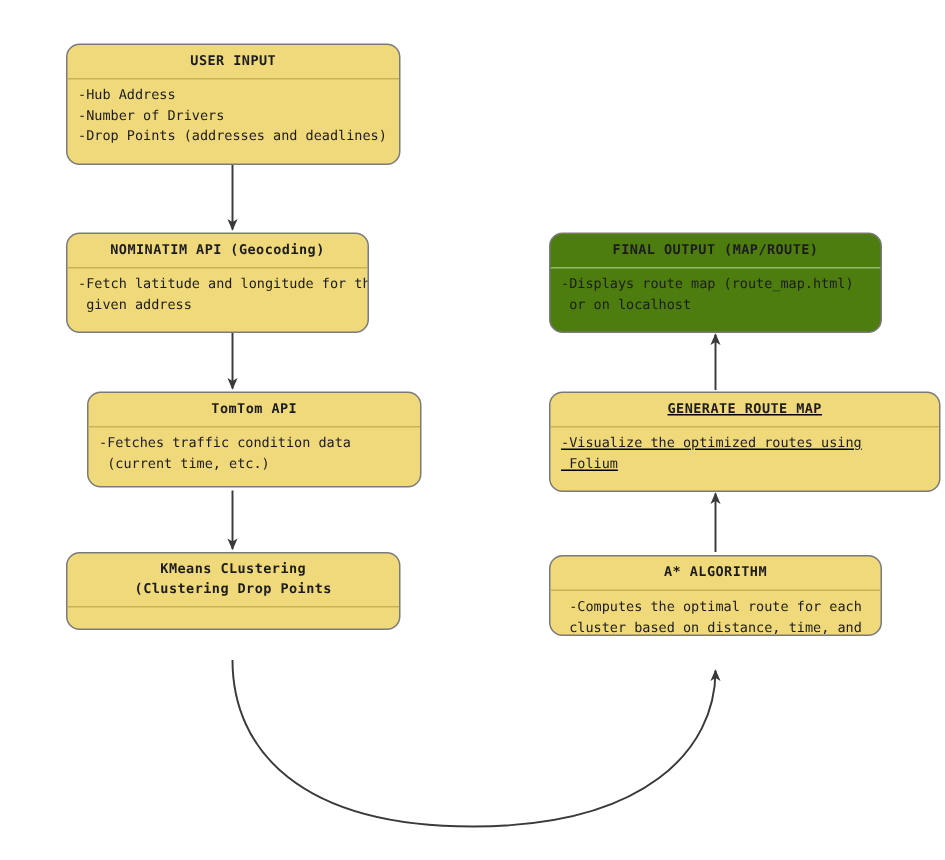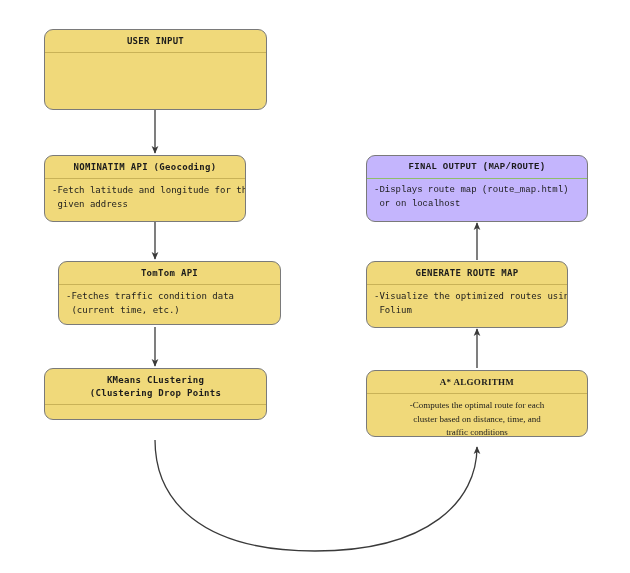--- a/index.html
+++ b/index.html
@@ -29,21 +29,21 @@
     pointer-events: none;
   }
   .node {
     position: absolute;
     box-sizing: border-box;
     border: 1px solid #7a7a7a;
     border-radius: 9px;
     overflow: hidden;
     background: #f0d97a;
   }
-  .node.green { background: #c4b5fd; font-family: Liberation Mono, monospace; }
+  .node.green { background: #4d7c0f; }
   .node-title {
     text-align: center;
     font-weight: bold;
     font-size: 9px;
     line-height: 13px;
     letter-spacing: 0.3px;
     color: #1c1c1c;
     padding: 5px 4px 4px 4px;
     border-bottom: 1px solid #c9b257;
   }
@@ -86,47 +86,50 @@
     <g>
       <line x1="477" y1="368" x2="477" y2="329" stroke="#3a3a3a" stroke-width="1.3" marker-end="url(#arrowhead)"></line>
     </g>
     <g>
       <line x1="477" y1="260" x2="477" y2="223" stroke="#3a3a3a" stroke-width="1.3" marker-end="url(#arrowhead)"></line>
     </g>
   </svg>
 
   <div class="node" style="left:44px; top:29px; width:223px; height:81px;">
     <div class="node-title">USER INPUT</div>
+    <div class="node-body">-Hub Address
+-Number of Drivers
+-Drop Points (addresses and deadlines)</div>
   </div>
 
   <div class="node" style="left:44px; top:155px; width:202px; height:67px;">
     <div class="node-title">NOMINATIM API (Geocoding)</div>
     <div class="node-body">-Fetch latitude and longitude for the
  given address</div>
   </div>
 
   <div class="node" style="left:58px; top:261px; width:223px; height:64px;">
     <div class="node-title">TomTom API</div>
     <div class="node-body">-Fetches traffic condition data
  (current time, etc.)</div>
   </div>
 
   <div class="node" style="left:44px; top:368px; width:223px; height:52px;">
     <div class="node-title" style="white-space:pre;">KMeans CLustering
 (Clustering Drop Points</div>
   </div>
 
-  <div class="node" style="left:366px; top:370px; width:222px; height:67px;font-family:Liberation Serif, serif;">
+  <div class="node" style="left:366px; top:370px; width:222px; height:54px;">
     <div class="node-title">A* ALGORITHM</div>
     <div class="node-body center">-Computes the optimal route for each
 cluster based on distance, time, and
 traffic conditions</div>
   </div>
 
-  <div class="node" style="left:366px; top:261px; width:202px; height:67px;">
+  <div class="node" style="left:366px; top:261px; width:261px; height:67px;text-decoration:underline;">
     <div class="node-title">GENERATE ROUTE MAP</div>
     <div class="node-body">-Visualize the optimized routes using
  Folium</div>
   </div>
 
   <div class="node green" style="left:366px; top:155px; width:222px; height:67px;">
     <div class="node-title">FINAL OUTPUT (MAP/ROUTE)</div>
     <div class="node-body">-Displays route map (route_map.html)
  or on localhost</div>
   </div>

